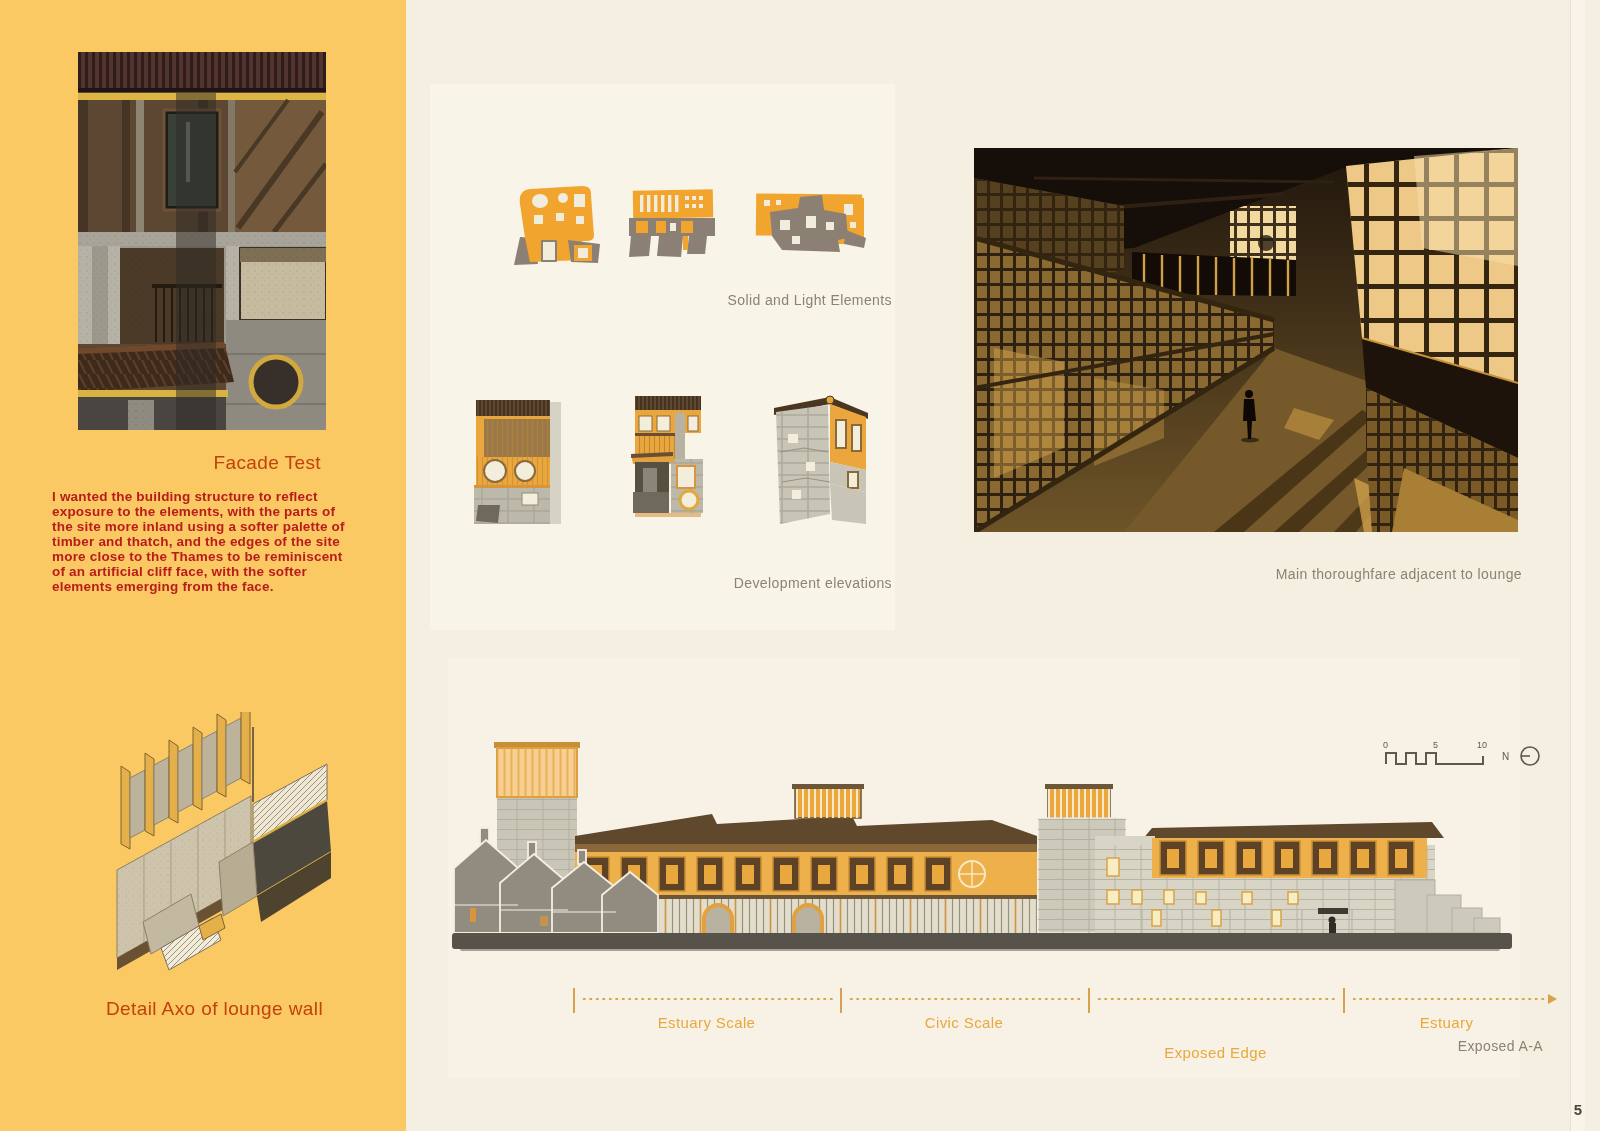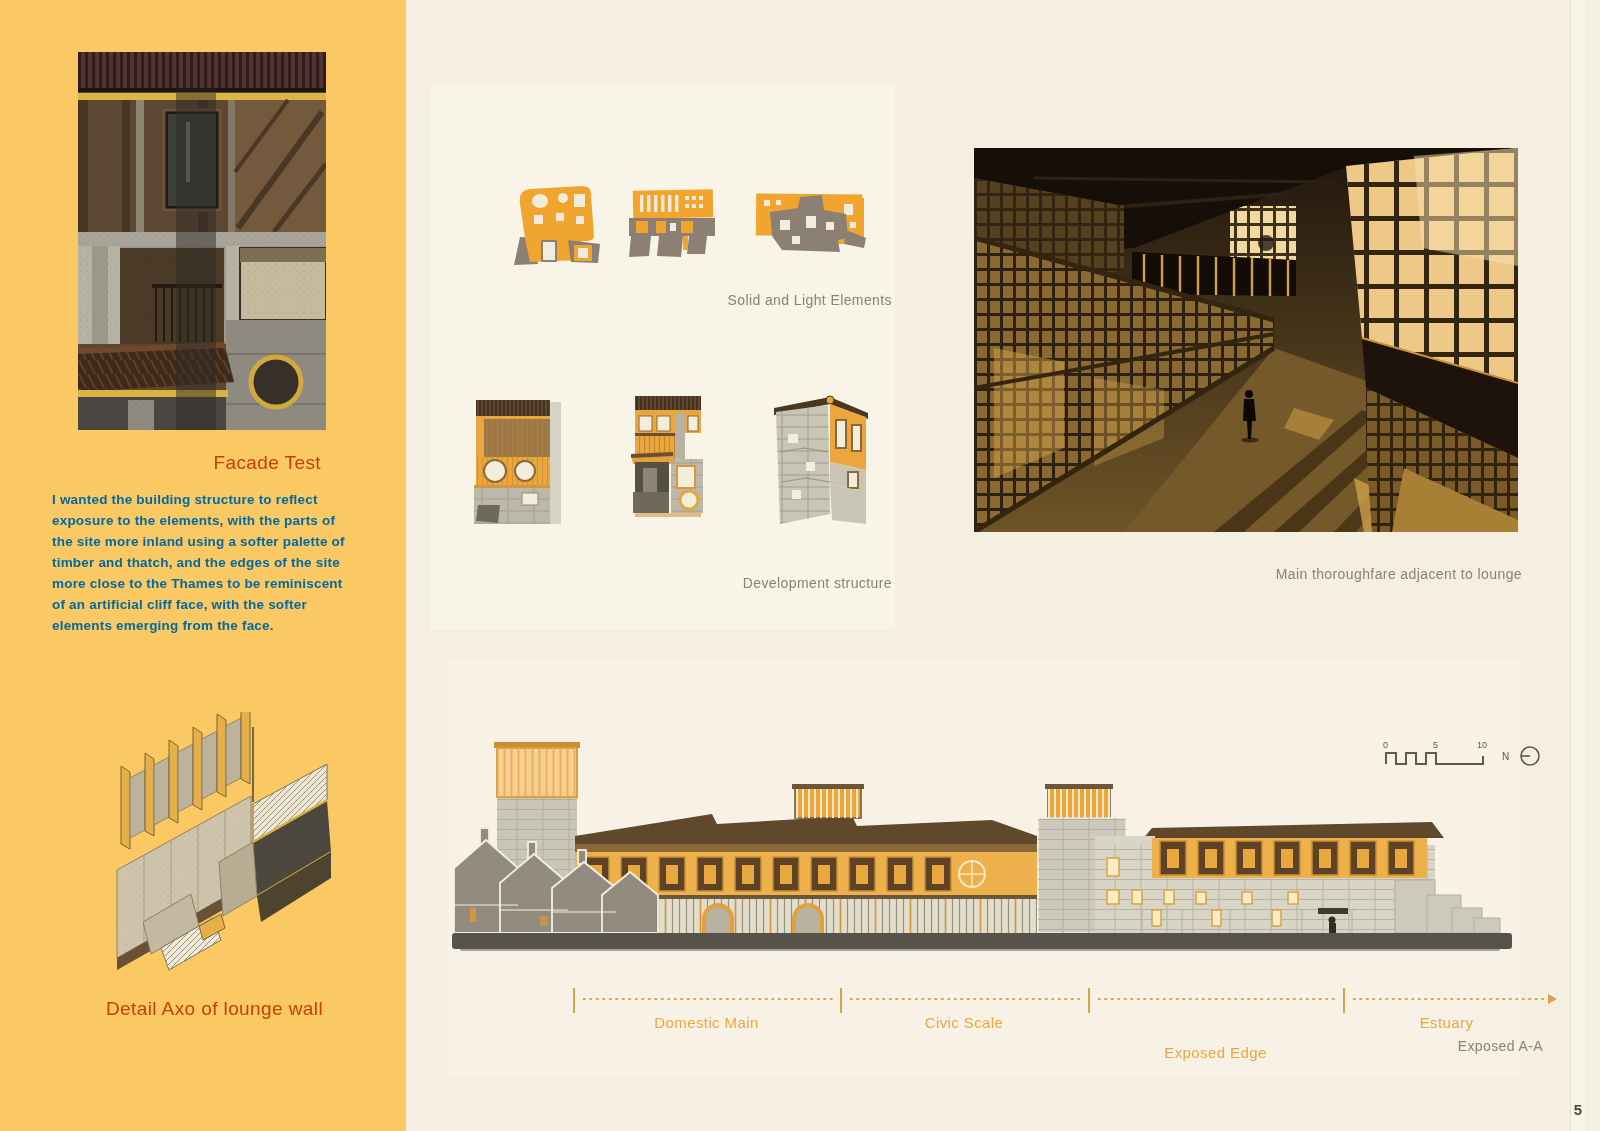--- a/index.html
+++ b/index.html
@@ -6,21 +6,21 @@
   html,body{margin:0;padding:0;background:#e9e4d6;}
   .page{position:relative;width:1600px;height:1131px;background:#f4efe1;overflow:hidden;
         font-family:"Liberation Sans", sans-serif;}
   .abs{position:absolute;}
   .sidebar{left:0;top:0;width:406px;height:1131px;background:#fbc963;}
   .panel{background:#f8f4e8;}
   .cap{color:#8b8272;font-size:14px;letter-spacing:.4px;}
   .cap-y{color:#c2410c;font-size:19px;letter-spacing:.4px;}
   .right{text-align:right;}
   .center{text-align:center;}
-  .statement{color:#0369a1;font-size:13.5px;line-height:21px;font-weight:bold;letter-spacing:.2px;}
+  .statement{color:#b91c1c;font-size:13.5px;line-height:15px;font-weight:bold;letter-spacing:.2px;}
   .dimbar{width:2px;height:25px;background:#d8a24a;}
   .dots{height:4px;background-image:radial-gradient(circle,#d9a74f 1.1px,transparent 1.25px);
         background-size:6.5px 4px;background-repeat:repeat-x;background-position:0 50%;}
   .dimlabel{color:#e9a83f;font-size:15px;letter-spacing:.4px;}
   .arrowhead{width:0;height:0;border-left:9px solid #d8a24a;border-top:5px solid transparent;border-bottom:5px solid transparent;}
   .pagenum{color:#4c4536;font-size:15px;font-weight:bold;}
   .edge-strip{background:#f8f4ea;border-left:1px solid #e8e2d2;}
   svg{display:block;}
 </style>
 </head>
@@ -296,21 +296,21 @@
         <polygon points="6,20 58,13 60,122 10,132" fill="#c9c5b6"></polygon>
         <polygon points="6,20 58,13 60,122 10,132" fill="url(#el-crack)" opacity=".9"></polygon>
         <rect x="18" y="42" width="10" height="9" fill="#f3eddc"></rect>
         <rect x="36" y="70" width="9" height="9" fill="#f3eddc"></rect>
         <rect x="22" y="98" width="9" height="9" fill="#f3eddc"></rect>
         <polyline points="10,60 34,56 58,60" fill="none" stroke="#97937f" stroke-width="1.2"></polyline>
         <polyline points="12,90 36,86 60,90" fill="none" stroke="#97937f" stroke-width="1.2"></polyline>
       </g>
     </svg>
   </div>
-  <div class="abs cap right" style="left:640px;top:575px;width:252px;">Development structure</div>
+  <div class="abs cap right" style="left:640px;top:575px;width:252px;">Development elevations</div>
 
   <div class="abs" style="left:974px;top:148px;width:544px;height:384px;">
     <svg width="544" height="384" viewBox="0 0 544 384">
       <defs>
         <linearGradient id="ir-bg" x1="0" y1="0" x2="0" y2="1">
           <stop offset="0" stop-color="#20160d"></stop>
             <stop offset="1" stop-color="#6e5428"></stop>
         </linearGradient>
         <pattern id="ir-gridA" width="30" height="34" patternUnits="userSpaceOnUse">
           <rect width="30" height="34" fill="none"></rect>
@@ -520,21 +520,21 @@
   <div>
     <div class="abs dimbar" style="left:573px;top:988px;"></div>
     <div class="abs dimbar" style="left:840px;top:988px;"></div>
     <div class="abs dimbar" style="left:1088px;top:988px;"></div>
     <div class="abs dimbar" style="left:1343px;top:988px;"></div>
     <div class="abs dots" style="left:581px;top:997px;width:253px;"></div>
     <div class="abs dots" style="left:848px;top:997px;width:234px;"></div>
     <div class="abs dots" style="left:1096px;top:997px;width:241px;"></div>
     <div class="abs dots" style="left:1351px;top:997px;width:195px;"></div>
     <div class="abs arrowhead" style="left:1548px;top:994px;"></div>
-    <div class="abs dimlabel center" style="left:573px;top:1014px;width:267px;">Domestic Main</div>
+    <div class="abs dimlabel center" style="left:573px;top:1014px;width:267px;">Estuary Scale</div>
     <div class="abs dimlabel center" style="left:840px;top:1014px;width:248px;">Civic Scale</div>
     <div class="abs dimlabel center" style="left:1088px;top:1014px;width:255px;margin-top:30px;">Exposed Edge</div>
     <div class="abs dimlabel center" style="left:1343px;top:1014px;width:207px;">Estuary</div>
   </div>
 
   <div class="abs cap right" style="left:1380px;top:1038px;width:163px;">Exposed A-A</div>
 
   <div class="abs pagenum right" style="left:1540px;top:1101px;width:42px;">5</div>
 
 </div>

